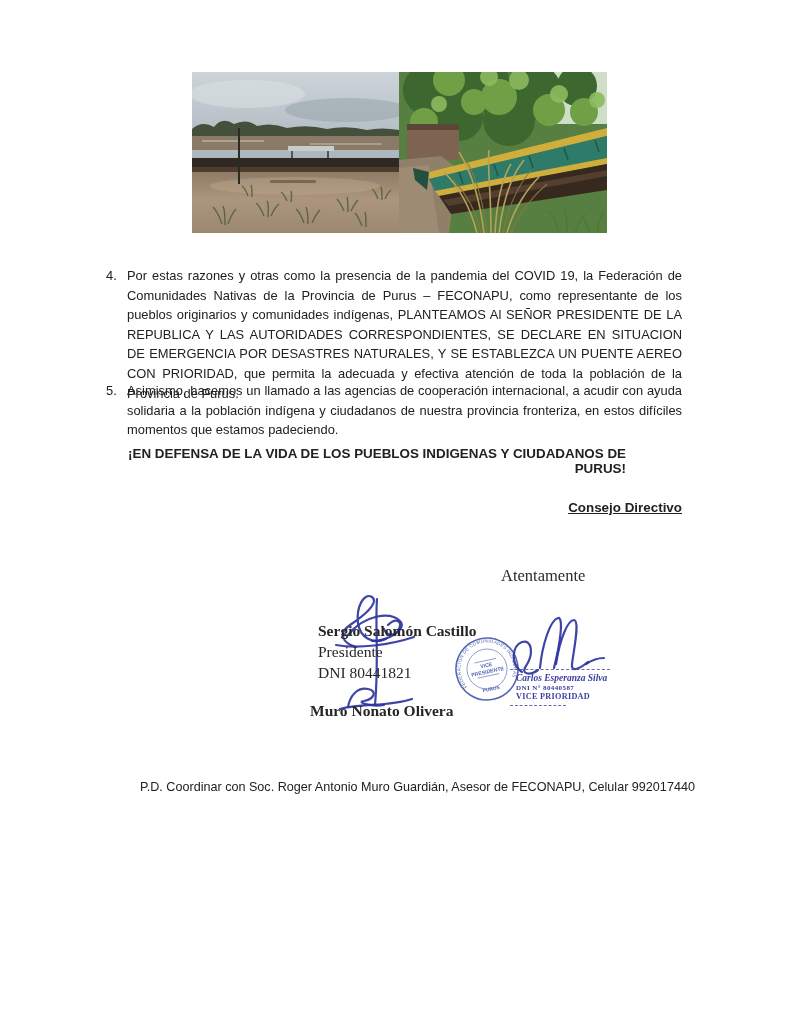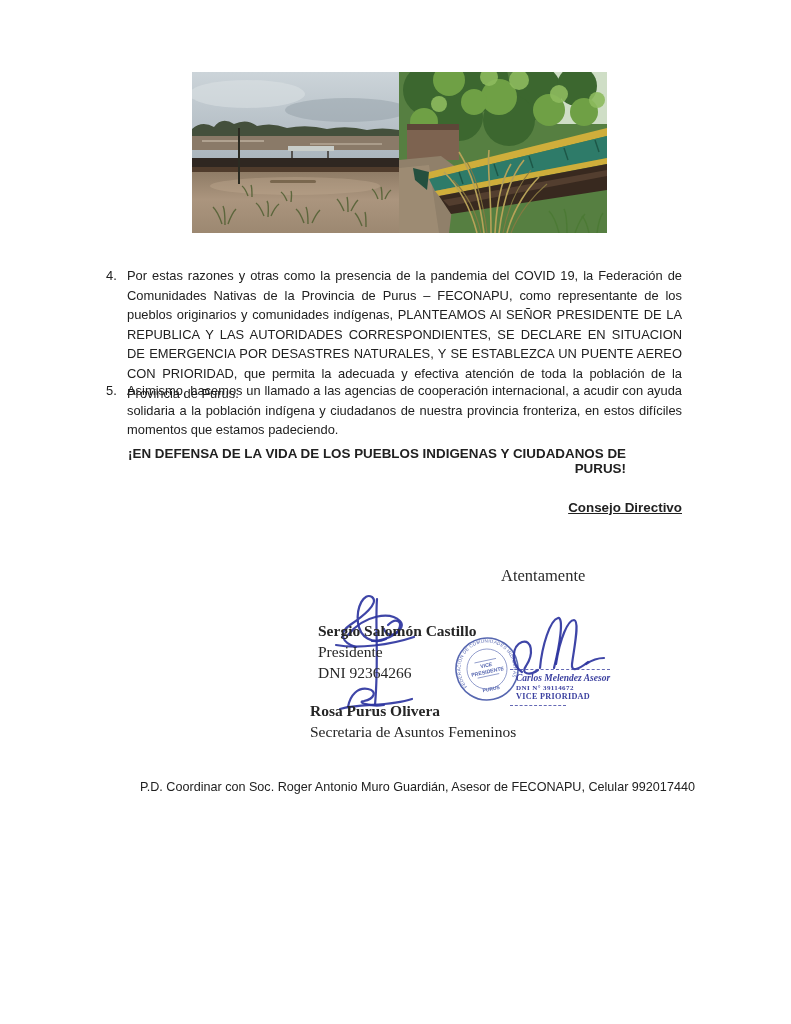--- a/index.html
+++ b/index.html
@@ -197,21 +197,21 @@
     <path d="M28,62 C14,58 10,48 22,40 C34,32 52,18 44,12 C36,7 28,22 30,38 C32,52 44,60 58,54"></path>
     <path d="M20,50 C36,30 62,26 72,36 C80,44 60,56 44,56"></path>
     <path d="M8,60 C30,64 62,60 86,52" stroke-width="2.6"></path>
     <path d="M49,14 C47,40 51,75 47,120" stroke-width="2.4"></path>
     <path d="M60,40 C68,32 76,36 70,46 C66,52 58,50 56,44"></path>
   </svg>
 
   <div class="signer signer-1">
     <div class="s-name">Sergio Salomón Castillo</div>
     <div class="s-title">Presidente</div>
-    <div class="s-dni">DNI 92364266</div>
+    <div class="s-dni">DNI 80441821</div>
   </div>
 
   <svg class="stamp" width="70" height="70" viewBox="0 0 70 70">
     <circle cx="35" cy="35" r="31" fill="none" stroke="#4053a6" stroke-width="1.6"></circle>
     <circle cx="35" cy="35" r="20" fill="none" stroke="#4053a6" stroke-width="0.8" opacity="0.75"></circle>
     <defs>
       <path id="stampArc" d="M 12,48.2 A 26.5,26.5 0 1 1 57.9,48.2"></path>
     </defs>
     <text font-size="4.6" fill="#4053a6" letter-spacing="0.3">
       <textPath href="#stampArc" startOffset="50%" text-anchor="middle">FEDERACIÓN DE COMUNIDADES INDÍGENAS</textPath>
@@ -225,31 +225,30 @@
 
   <svg class="sig sig-2" width="100" height="80" viewBox="0 0 100 80">
     <path d="M14,62 C2,54 4,36 14,32 C24,29 26,44 18,56 C12,64 22,66 30,60"></path>
     <path d="M32,58 C34,36 42,10 50,8 C56,7 52,34 46,58"></path>
     <path d="M48,54 C52,28 60,10 66,10 C72,11 66,38 64,54 C63,62 70,60 80,52"></path>
     <path d="M78,54 C84,50 90,48 96,48" stroke-width="1.8"></path>
   </svg>
   <div class="dash-line dash-1"></div>
 
   <div class="vp-block">
-    <div class="vp-name">Carlos Melendez Asesor</div>
-    <div class="vp-dni">DNI N° 39114672</div>
+    <div class="vp-name">Carlos Esperanza Silva</div>
+    <div class="vp-dni">DNI N° 80440587</div>
     <div class="vp-title">VICE PRIORIDAD</div>
   </div>
   <div class="dash-line dash-2"></div>
 
   <svg class="sig sig-3" width="80" height="34" viewBox="0 0 80 34">
     <path d="M12,26 C14,14 22,6 32,8 C42,10 38,18 28,20 C20,21 34,26 48,24"></path>
     <path d="M4,28 C24,22 52,26 76,18" stroke-width="2"></path>
   </svg>
 
   <div class="signer signer-2">
-    <div class="s-name">Rosa Purus Olivera</div>
-    <div class="s-title">Secretaria de Asuntos Femeninos</div>
+    <div class="s-name">Muro Nonato Olivera</div>
   </div>
 
   <div class="postscript">P.D. Coordinar con Soc. Roger Antonio Muro Guardián, Asesor de FECONAPU, Celular 992017440</div>
 
 </div>
 
 </body></html>

